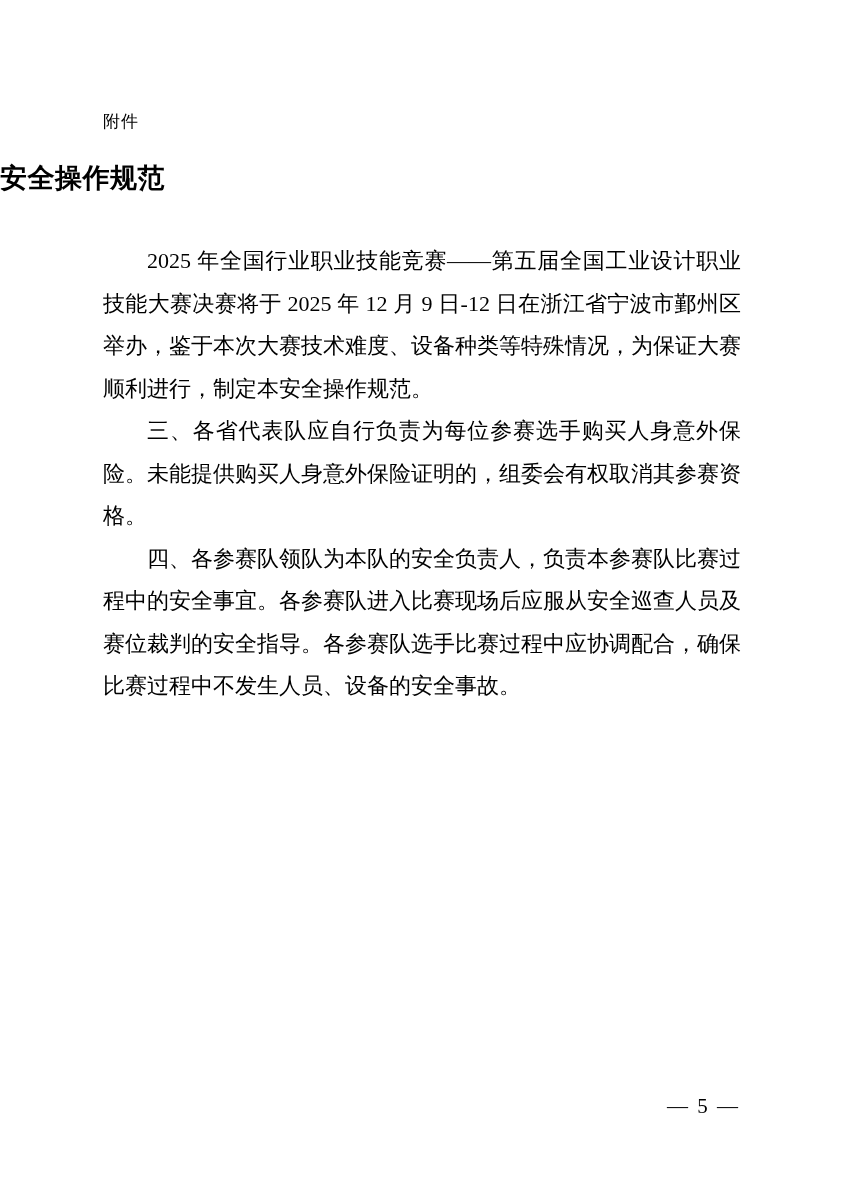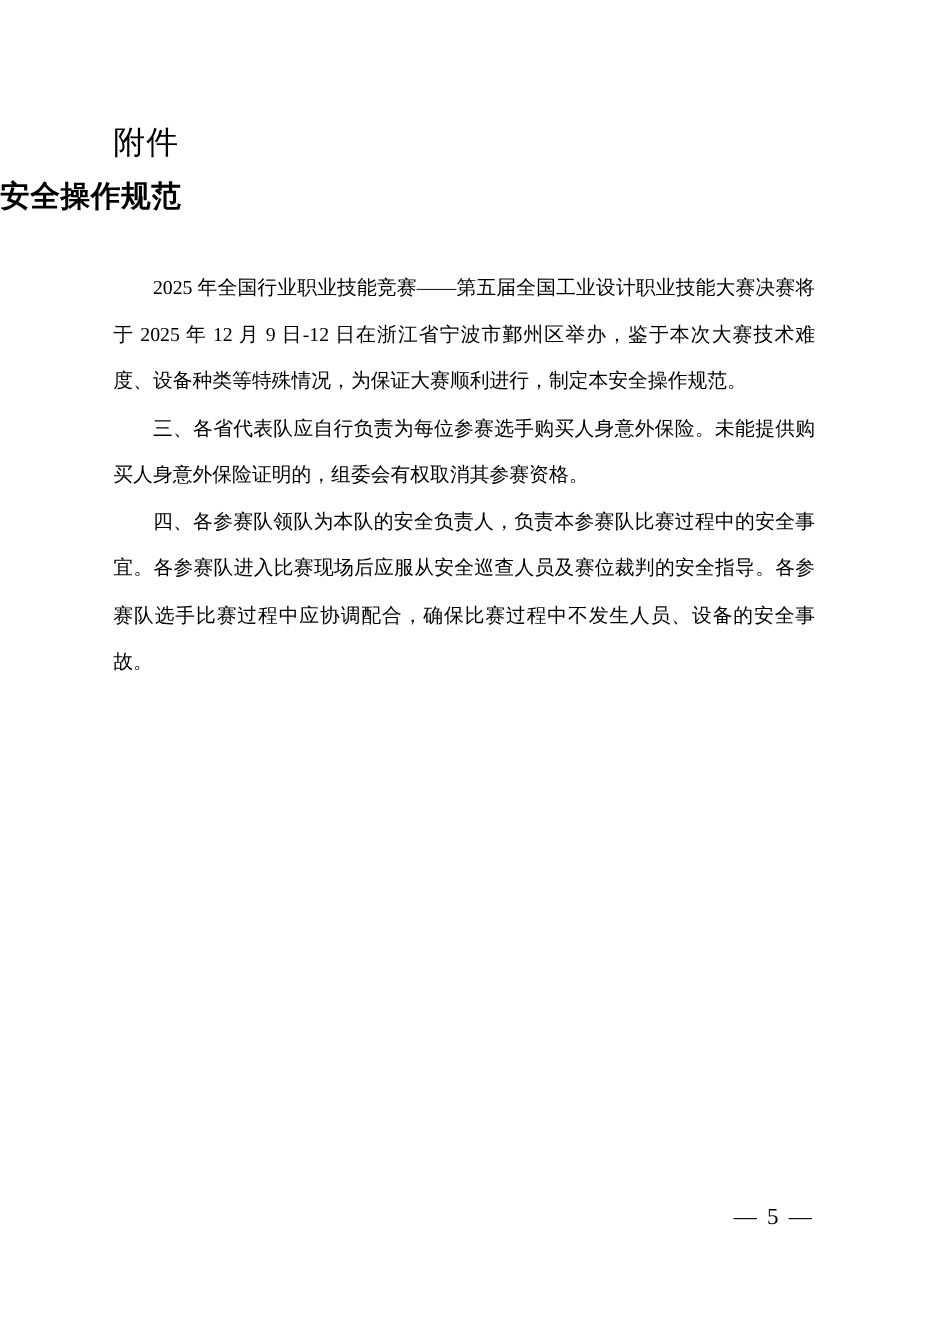--- a/index.html
+++ b/index.html
@@ -13,41 +13,41 @@
     height: 1200px;
     background: #ffffff;
     color: #000000;
     font-family: "Liberation Serif", "DejaVu Serif", serif;
     overflow: hidden;
   }
   .attachment-label {
     position: absolute;
     top: 110px;
     left: 103px;
-    font-size: 29px;
+    font-size: 17px;
     font-family: Liberation Sans, sans-serif;
     font-weight: 500;
     letter-spacing: 1px;
   }
   .doc-title {
     position: absolute;
     top: 160px;
     left: 0;
     width: 100%;
     margin: 0;
     font-size: 27px;
     font-weight: bold;
     letter-spacing: 0.5px;
   }
   .doc-body {
     position: absolute;
     top: 240px;
     left: 103px;
     width: 638px;
-    font-size: 18px;
+    font-size: 22px;
     line-height: 42.5px;
     text-align: justify;
     text-justify: inter-ideograph;
   }
   .doc-body p {
     margin: 0;
     padding: 0;
     text-indent: 2em;
     word-break: break-all;
   }

